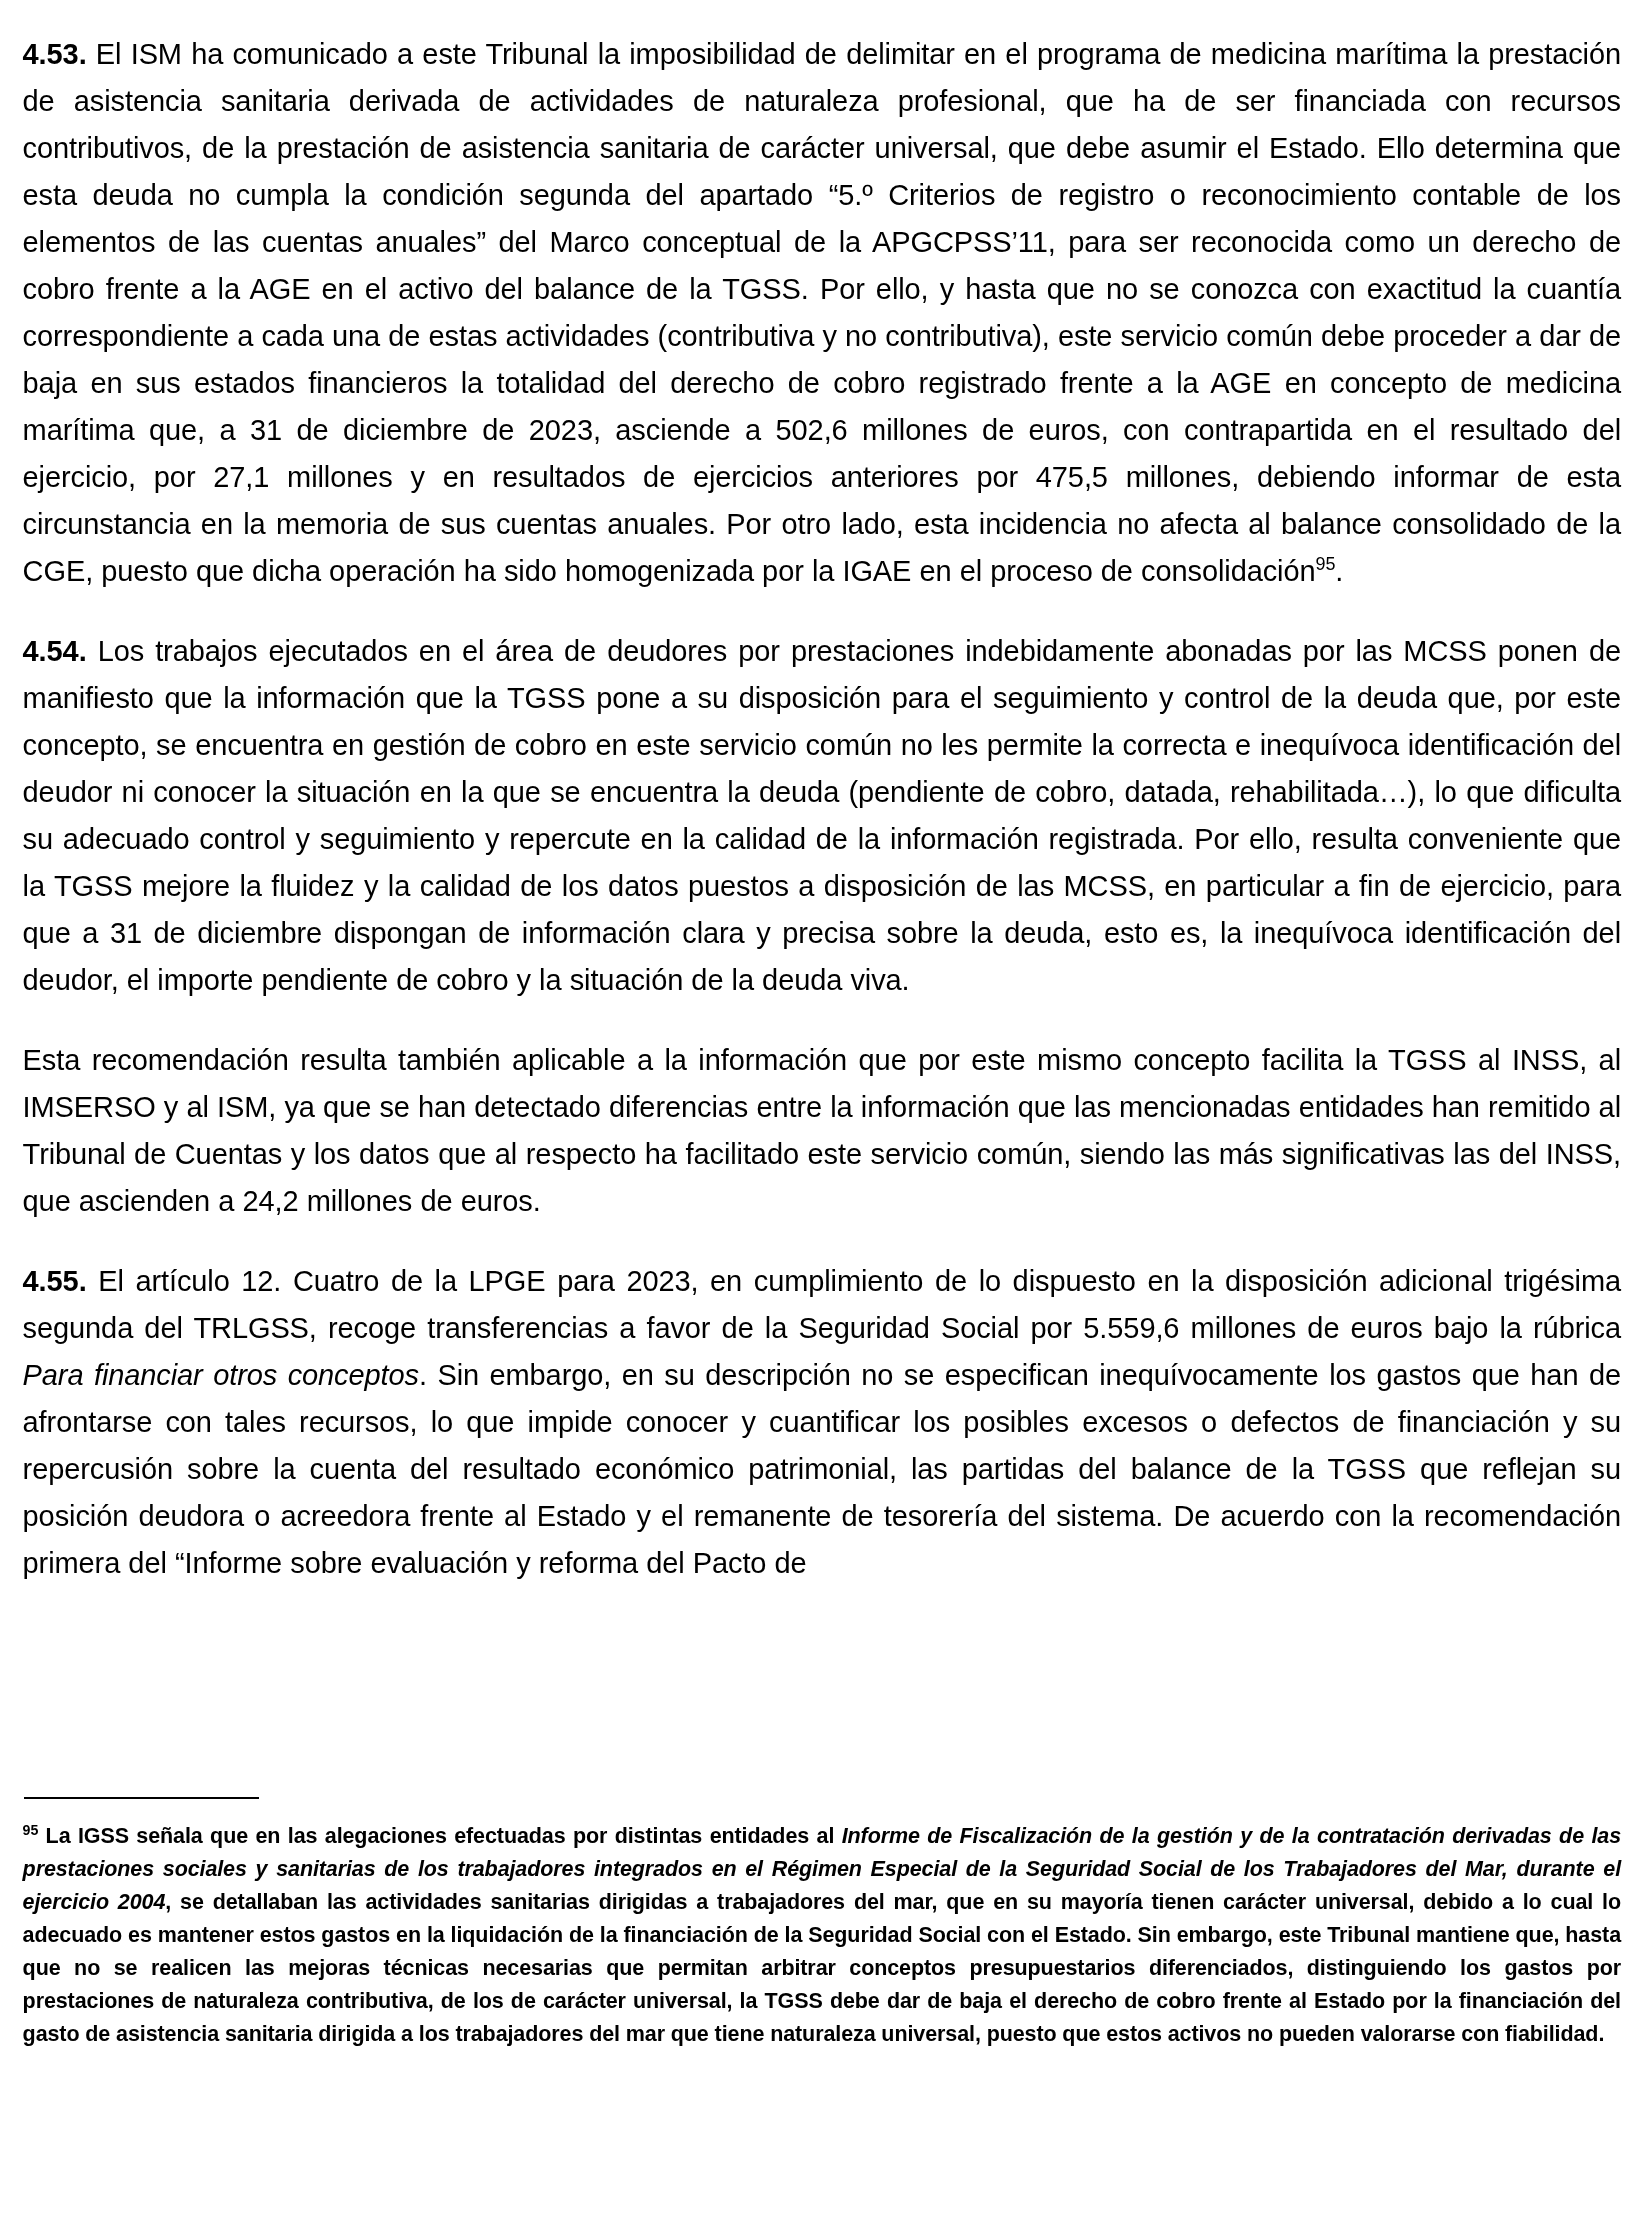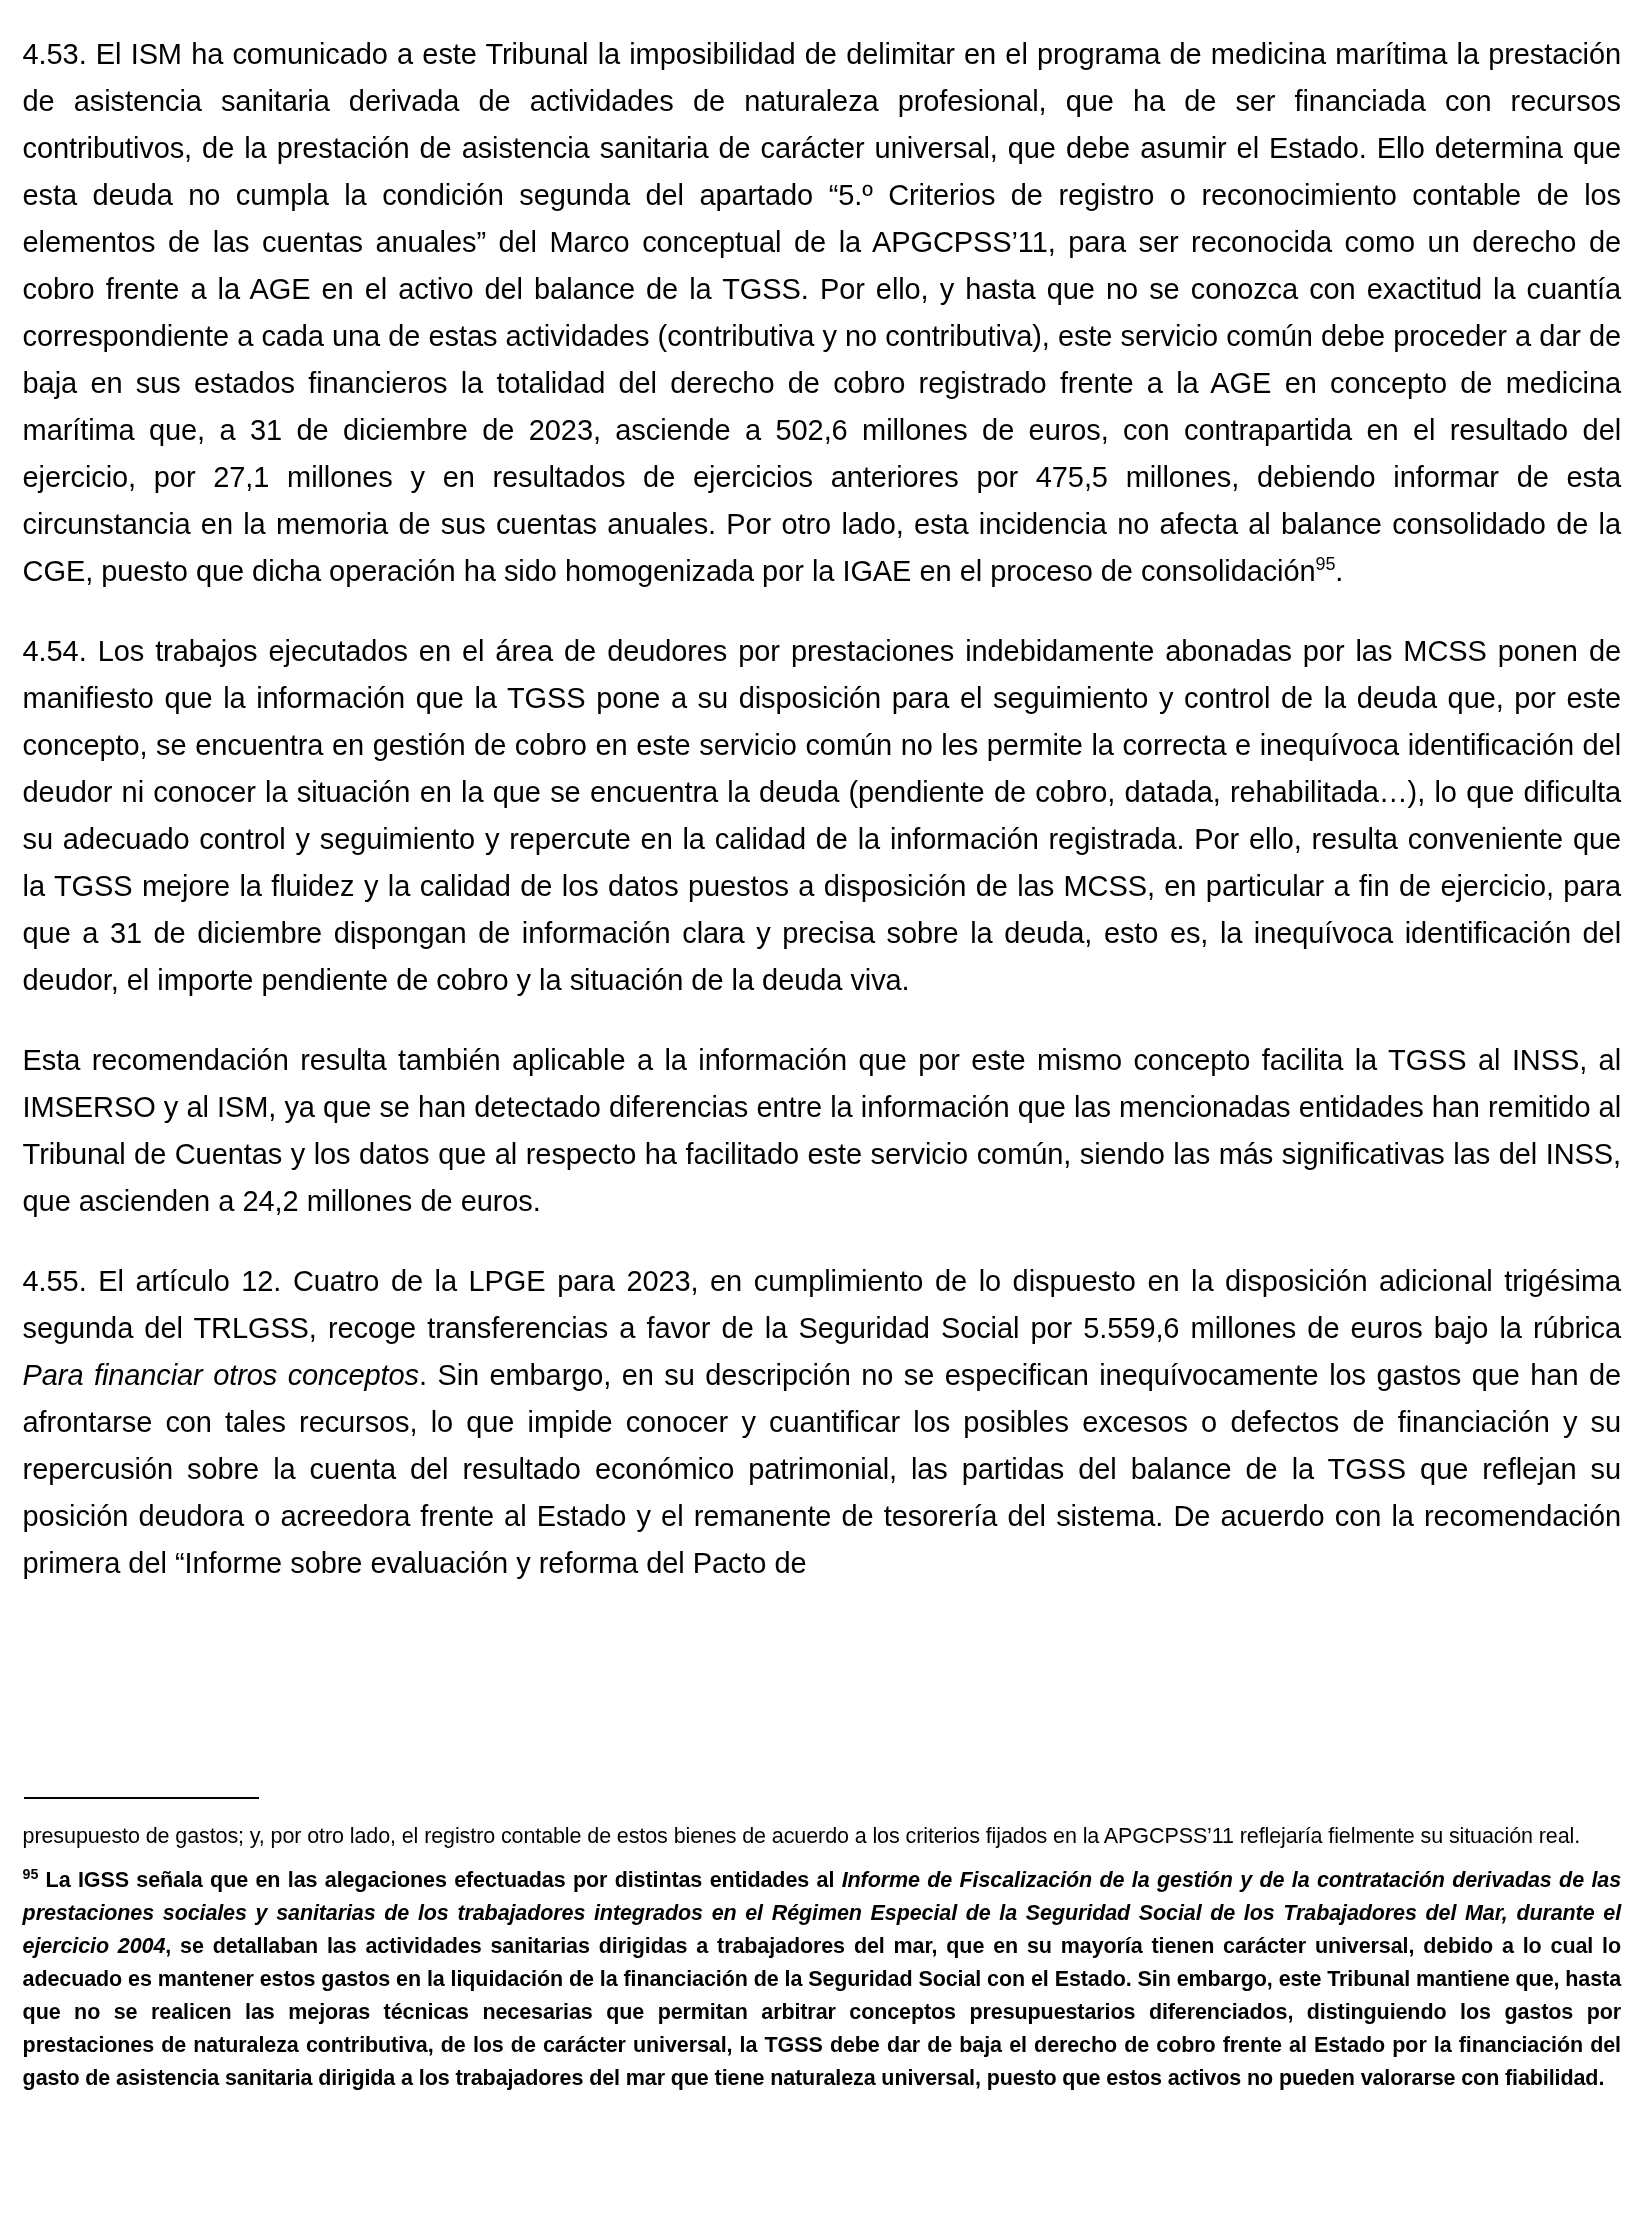--- a/index.html
+++ b/index.html
@@ -27,21 +27,21 @@
     text-align: justify;
     text-justify: inter-word;
     margin: 0 0 33px 0;
     letter-spacing: -0.1px;
     word-spacing: 0.2px;
   }
   .body-text:last-of-type {
     margin-bottom: 10px;
   }
   .para-num {
-    font-weight: normal;
+    font-weight: bold;
   }
   sup {
     font-size: 0.62em;
     vertical-align: super;
     line-height: 0;
   }
   em, .ital {
     font-style: italic;
   }
   .footnote-area {
@@ -83,19 +83,18 @@
 
   <p class="body-text"><span class="para-num">4.54.</span><span> Los trabajos ejecutados en el área de deudores por prestaciones indebidamente abonadas por las MCSS ponen de manifiesto que la información que la TGSS pone a su disposición para el seguimiento y control de la deuda que, por este concepto, se encuentra en gestión de cobro en este servicio común no les permite la correcta e inequívoca identificación del deudor ni conocer la situación en la que se encuentra la deuda (pendiente de cobro, datada, rehabilitada…), lo que dificulta su adecuado control y seguimiento y repercute en la calidad de la información registrada. Por ello, resulta conveniente que la TGSS mejore la fluidez y la calidad de los datos puestos a disposición de las MCSS, en particular a fin de ejercicio, para que a 31 de diciembre dispongan de información clara y precisa sobre la deuda, esto es, la inequívoca identificación del deudor, el importe pendiente de cobro y la situación de la deuda viva.</span></p>
 
   <p class="body-text"><span>Esta recomendación resulta también aplicable a la información que por este mismo concepto facilita la TGSS al INSS, al IMSERSO y al ISM, ya que se han detectado diferencias entre la información que las mencionadas entidades han remitido al Tribunal de Cuentas y los datos que al respecto ha facilitado este servicio común, siendo las más significativas las del INSS, que ascienden a 24,2 millones de euros.</span></p>
 
   <p class="body-text"><span class="para-num">4.55.</span><span> El artículo 12. Cuatro de la LPGE para 2023, en cumplimiento de lo dispuesto en la disposición adicional trigésima segunda del TRLGSS, recoge transferencias a favor de la Seguridad Social por 5.559,6 millones de euros bajo la rúbrica </span><em>Para financiar otros conceptos</em><span>. Sin embargo, en su descripción no se especifican inequívocamente los gastos que han de afrontarse con tales recursos, lo que impide conocer y cuantificar los posibles excesos o defectos de financiación y su repercusión sobre la cuenta del resultado económico patrimonial, las partidas del balance de la TGSS que reflejan su posición deudora o acreedora frente al Estado y el remanente de tesorería del sistema. De acuerdo con la recomendación primera del “Informe sobre evaluación y reforma del Pacto de</span></p>
 
   <div class="footnote-area">
     <div class="fn-rule"></div>
 
-    <p class="fn-text"><span>presupuesto de gastos; y, por otro lado, el registro contable de estos bienes de acuerdo a los criterios fijados en la APGCPSS’11 reflejaría fielmente su situación real.</span></p>
 
     <p class="fn-text"><span class="fn-marker">95</span><span> La IGSS señala que en las alegaciones efectuadas por distintas entidades al </span><em>Informe de Fiscalización de la gestión y de la contratación derivadas de las prestaciones sociales y sanitarias de los trabajadores integrados en el Régimen Especial de la Seguridad Social de los Trabajadores del Mar, durante el ejercicio 2004</em><span>, se detallaban las actividades sanitarias dirigidas a trabajadores del mar, que en su mayoría tienen carácter universal, debido a lo cual lo adecuado es mantener estos gastos en la liquidación de la financiación de la Seguridad Social con el Estado. Sin embargo, este Tribunal mantiene que, hasta que no se realicen las mejoras técnicas necesarias que permitan arbitrar conceptos presupuestarios diferenciados, distinguiendo los gastos por prestaciones de naturaleza contributiva, de los de carácter universal, la TGSS debe dar de baja el derecho de cobro frente al Estado por la financiación del gasto de asistencia sanitaria dirigida a los trabajadores del mar que tiene naturaleza universal, puesto que estos activos no pueden valorarse con fiabilidad.</span></p>
   </div>
 
 </div>
 
 
 </body></html>

